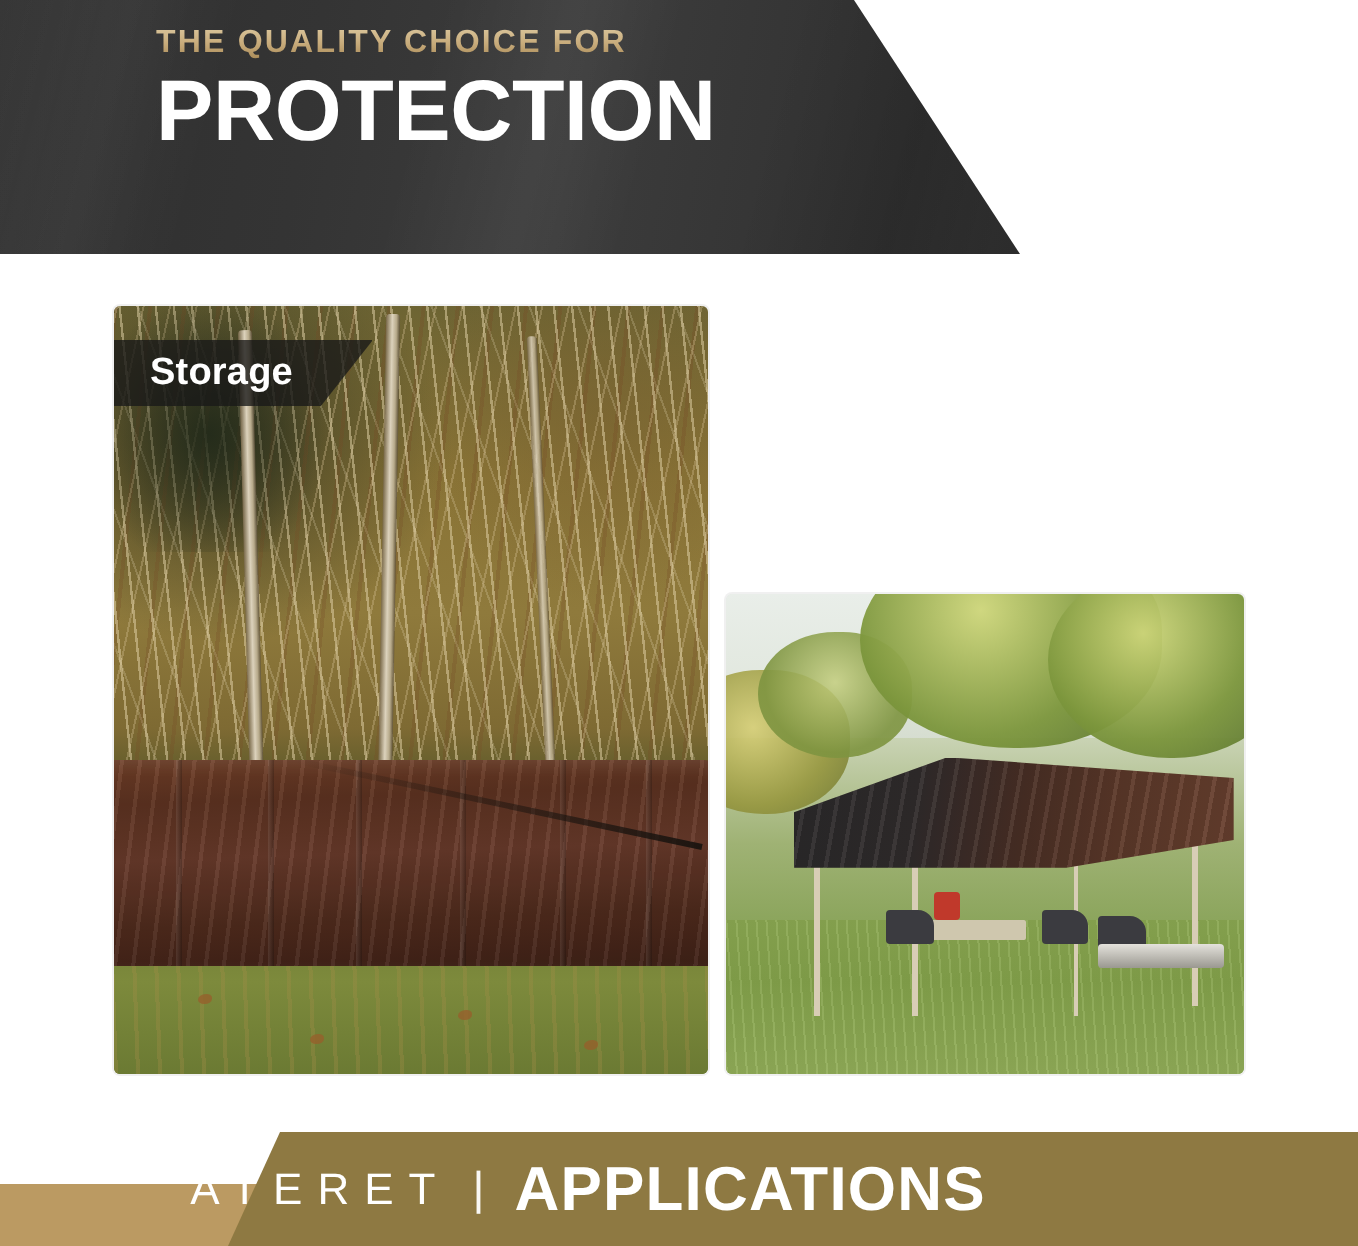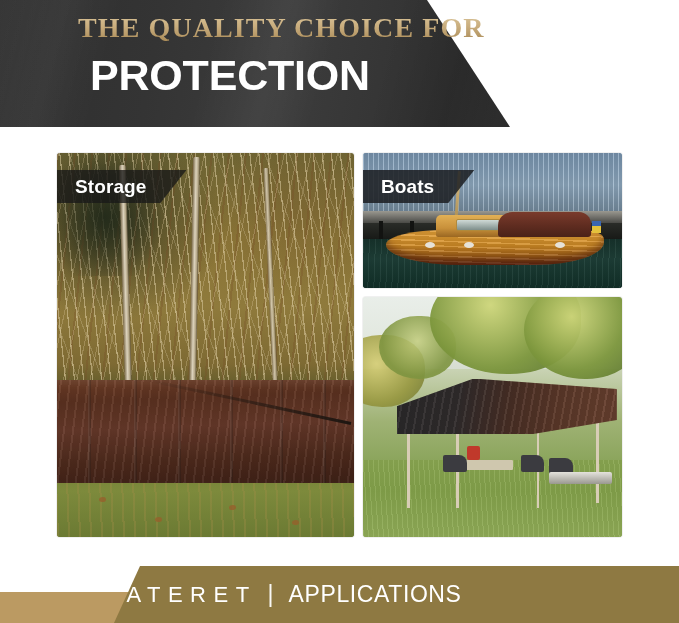--- a/index.html
+++ b/index.html
@@ -44,50 +44,49 @@
       linear-gradient(105deg, rgba(0,0,0,0.00) 72%, rgba(0,0,0,0.12) 86%, rgba(0,0,0,0.00) 96%);
     pointer-events: none;
   }
   .header-text {
     position: absolute;
     left: 78px;
     top: 14px;
     width: 420px;
   }
   .line-eyebrow {
-    font-size: 28px;
+    font-size: 16px;
     font-weight: bold;
     letter-spacing: 1.1px;
     line-height: 1.0;
     background: linear-gradient(180deg, #d9c49a 0%, #c9ad7d 45%, #a98a57 100%);
     -webkit-background-clip: text;
     background-clip: text;
     color: transparent;
     -webkit-text-fill-color: transparent;
     white-space: nowrap;
     margin: 0 0 5px 0;
-    font-family: Liberation Serif, serif;
   }
   .line-mid {
     font-size: 27px;
     font-weight: bold;
     letter-spacing: 0.2px;
     line-height: 1.0;
     color: #ffffff;
     white-space: nowrap;
     margin: 0 0 3px 0;
   }
   .line-main {
     font-size: 43px;
     font-weight: bold;
     letter-spacing: -0.2px;
     line-height: 1.02;
     color: #ffffff;
     white-space: nowrap;
-    margin: 12px;
+    margin: 0;
   }
 
   
   .panels {
     position: absolute;
     left: 57px;
     top: 153px;
     width: 565px;
     height: 384px;
   }
@@ -348,22 +347,22 @@
     line-height: 1;
   }
   .brand-sep {
     font-size: 23px;
     font-weight: 400;
     line-height: 1;
     opacity: 0.95;
     margin: 0 2px 0 -2px;
   }
   .brand-section {
-    font-size: 23px;
-    font-weight: normal;
+    font-size: 31px;
+    font-weight: bold;
     letter-spacing: 0.6px;
     line-height: 1;
   }
 </style>
 </head>
 <body>
 
 <div id="page">
 
   <div class="header-banner">
@@ -395,41 +394,20 @@
         </div>
         <div class="pole"></div>
         <div class="leaf" style="left:14%; bottom:9%"></div>
         <div class="leaf" style="left:33%; bottom:4%"></div>
         <div class="leaf" style="left:58%; bottom:7%"></div>
         <div class="leaf" style="left:79%; bottom:3%"></div>
       </div>
       <div class="tag tag-storage">Storage</div>
     </div>
 
-    <div class="panel panel-boats">
-      <div class="photo ph-boats">
-        <div class="wall"></div>
-        <div class="quay"></div>
-        <div class="dock-dark"></div>
-        <div class="dock-post" style="left:6%"></div>
-        <div class="dock-post" style="left:18%"></div>
-        <div class="dock-post" style="left:86%"></div>
-        <div class="water"></div>
-        <div class="mast"></div>
-        <div class="hull"></div>
-        <div class="cabin"></div>
-        <div class="cabin-win"></div>
-        <div class="boat-tarp"></div>
-        <div class="flag"></div>
-        <div class="fender" style="left:24%"></div>
-        <div class="fender" style="left:39%"></div>
-        <div class="fender" style="left:74%"></div>
-      </div>
-      <div class="tag tag-boats">Boats</div>
-    </div>
 
     <div class="panel panel-camping">
       <div class="photo ph-camping">
         <div class="sky-camp"></div>
         <div class="canopy-tree ct3"></div>
         <div class="canopy-tree ct4"></div>
         <div class="canopy-tree ct1"></div>
         <div class="canopy-tree ct2"></div>
         <div class="camp-grass"></div>
         <div class="camp-pole" style="left:17%; top:52%; height:36%"></div>

